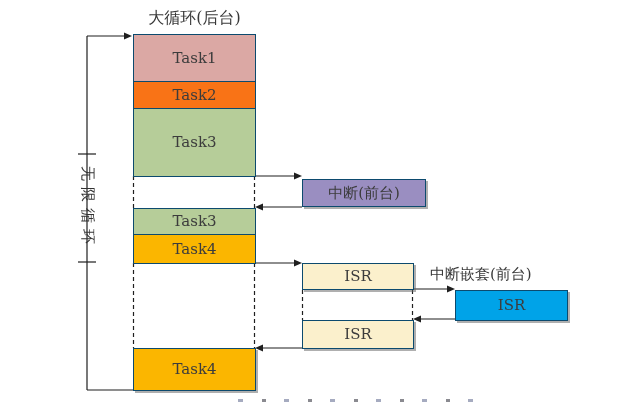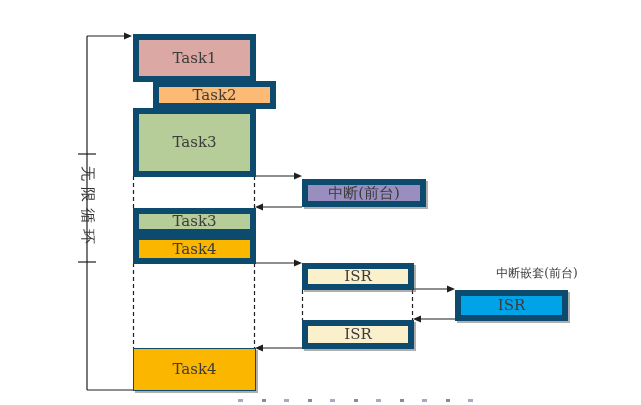--- a/index.html
+++ b/index.html
@@ -3,21 +3,21 @@
 <meta charset="utf-8">
 <style>
   html,body { margin:0; padding:0; background:#fff; }
   .canvas {
     position:relative; width:641px; height:405px; background:#ffffff;
     font-family:"DejaVu Serif","Liberation Serif",serif; color:#383838;
     overflow:hidden;
   }
   .box {
     position:absolute; box-sizing:border-box;
-    border:6px solid #0c4a6e;
+    border:1px solid #0c4a6e;
     display:flex; align-items:center; justify-content:center;
     font-size:15px; line-height:1; color:#3c3c3c;
   }
   .shadowed { box-shadow:2px 2px 0 rgba(95,95,95,0.5); }
   
   .b-task1  { left:133px; top:34px;  width:123px; height:48px; }
   .b-task2  { left:133px; top:81px;  width:123px; height:28px; }
   .b-task3a { left:133px; top:108px; width:123px; height:69px; }
   .b-task3b { left:133px; top:208px; width:123px; height:27px; }
   .b-task4a { left:133px; top:234px; width:123px; height:30px; }
@@ -25,22 +25,22 @@
   
   .b-int    { left:302px; top:179px; width:124px; height:28px; }
   .b-isr1   { left:302px; top:263px; width:112px; height:27px; }
   .b-isr2   { left:302px; top:320px; width:112px; height:29px; }
   .b-nested { left:455px; top:290px; width:113px; height:31px; }
   .diagram-title {
     position:absolute; left:126px; top:8px; width:137px;
     text-align:center; font-size:16px; white-space:nowrap;
   }
   .nested-title {
-    position:absolute; left:467px; top:265px; width:140px;
-    text-align:center; font-size:12px; white-space:nowrap;
+    position:absolute; left:430px; top:265px; width:140px;
+    font-size:15px; white-space:nowrap;
   }
   .loop-label {
     position:absolute; left:87px; top:208px;
     transform:translate(-50%,-50%) rotate(90deg);
     font-size:15px; letter-spacing:6px; white-space:nowrap; color:#333;
   }
   .connectors { position:absolute; left:0; top:0; pointer-events:none; }
   .caption-remnant {
     position:absolute; left:238px; top:399px; width:238px; height:3px;
     background:repeating-linear-gradient(90deg,
@@ -79,25 +79,26 @@
     <polygon points="263,344.5 255,348 263,351.5" fill="#1f1f1f"></polygon>
 
     <line x1="133.5" y1="176" x2="133.5" y2="208" stroke="#1f1f1f" stroke-width="1.2" stroke-dasharray="4 3"></line>
     <line x1="254.5" y1="176" x2="254.5" y2="208" stroke="#1f1f1f" stroke-width="1.2" stroke-dasharray="4 3"></line>
     <line x1="133.5" y1="263" x2="133.5" y2="348" stroke="#1f1f1f" stroke-width="1.2" stroke-dasharray="4 3"></line>
     <line x1="254.5" y1="263" x2="254.5" y2="348" stroke="#1f1f1f" stroke-width="1.2" stroke-dasharray="4 3"></line>
     <line x1="302.5" y1="290" x2="302.5" y2="320" stroke="#1f1f1f" stroke-width="1.2" stroke-dasharray="4 3"></line>
     <line x1="412.5" y1="290" x2="412.5" y2="320" stroke="#1f1f1f" stroke-width="1.2" stroke-dasharray="4 3"></line>
   </svg>
 
+  <div class="diagram-title">大循环(后台)</div>
 
   <div class="loop-label">无限循环</div>
 
   <div class="box b-task1" style="background: rgb(219, 168, 164);">Task1</div>
-  <div class="box b-task2" style="background: #fdba74; margin-left: 20px;">Task2</div>
+  <div class="box b-task2" style="background: #f97316;">Task2</div>
   <div class="box b-task3a" style="background: rgb(182, 205, 153);">Task3</div>
   <div class="box b-task3b" style="background: rgb(182, 205, 153);">Task3</div>
   <div class="box b-task4a" style="background: rgb(251, 182, 0);">Task4</div>
   <div class="box b-task4b shadowed" style="background: rgb(251, 182, 0);">Task4</div>
 
   <div class="box b-int shadowed" style="background: rgb(154, 142, 193);">中断(前台)</div>
   <div class="box b-isr1 shadowed" style="background: rgb(251, 240, 204);">ISR</div>
   <div class="box b-isr2 shadowed" style="background: rgb(251, 240, 204);">ISR</div>
   <div class="nested-title">中断嵌套(前台)</div>
   <div class="box b-nested shadowed" style="background: rgb(0, 163, 232);">ISR</div>

